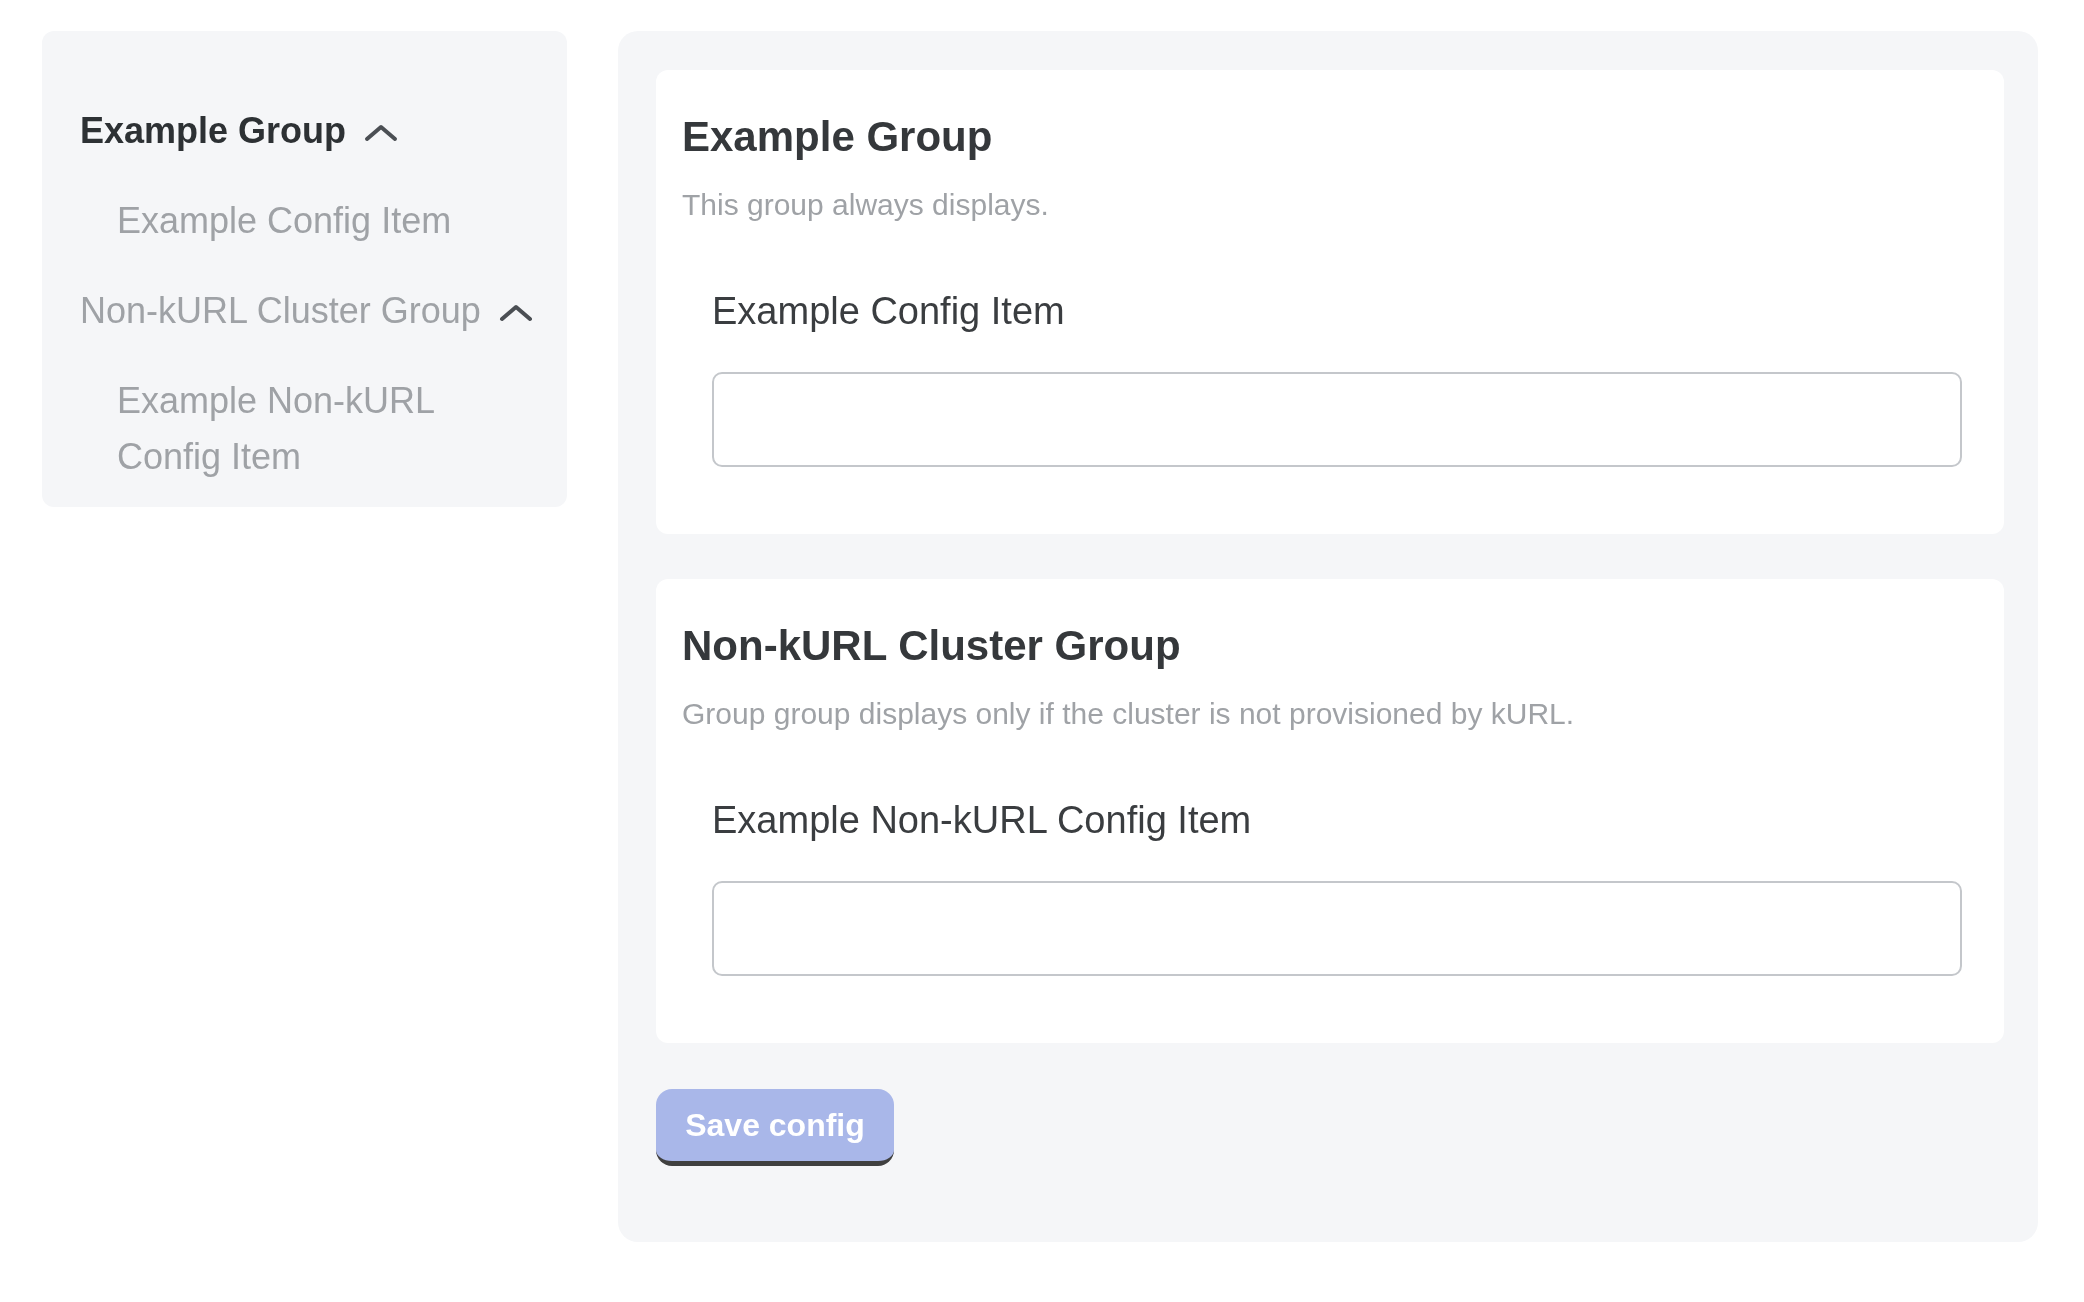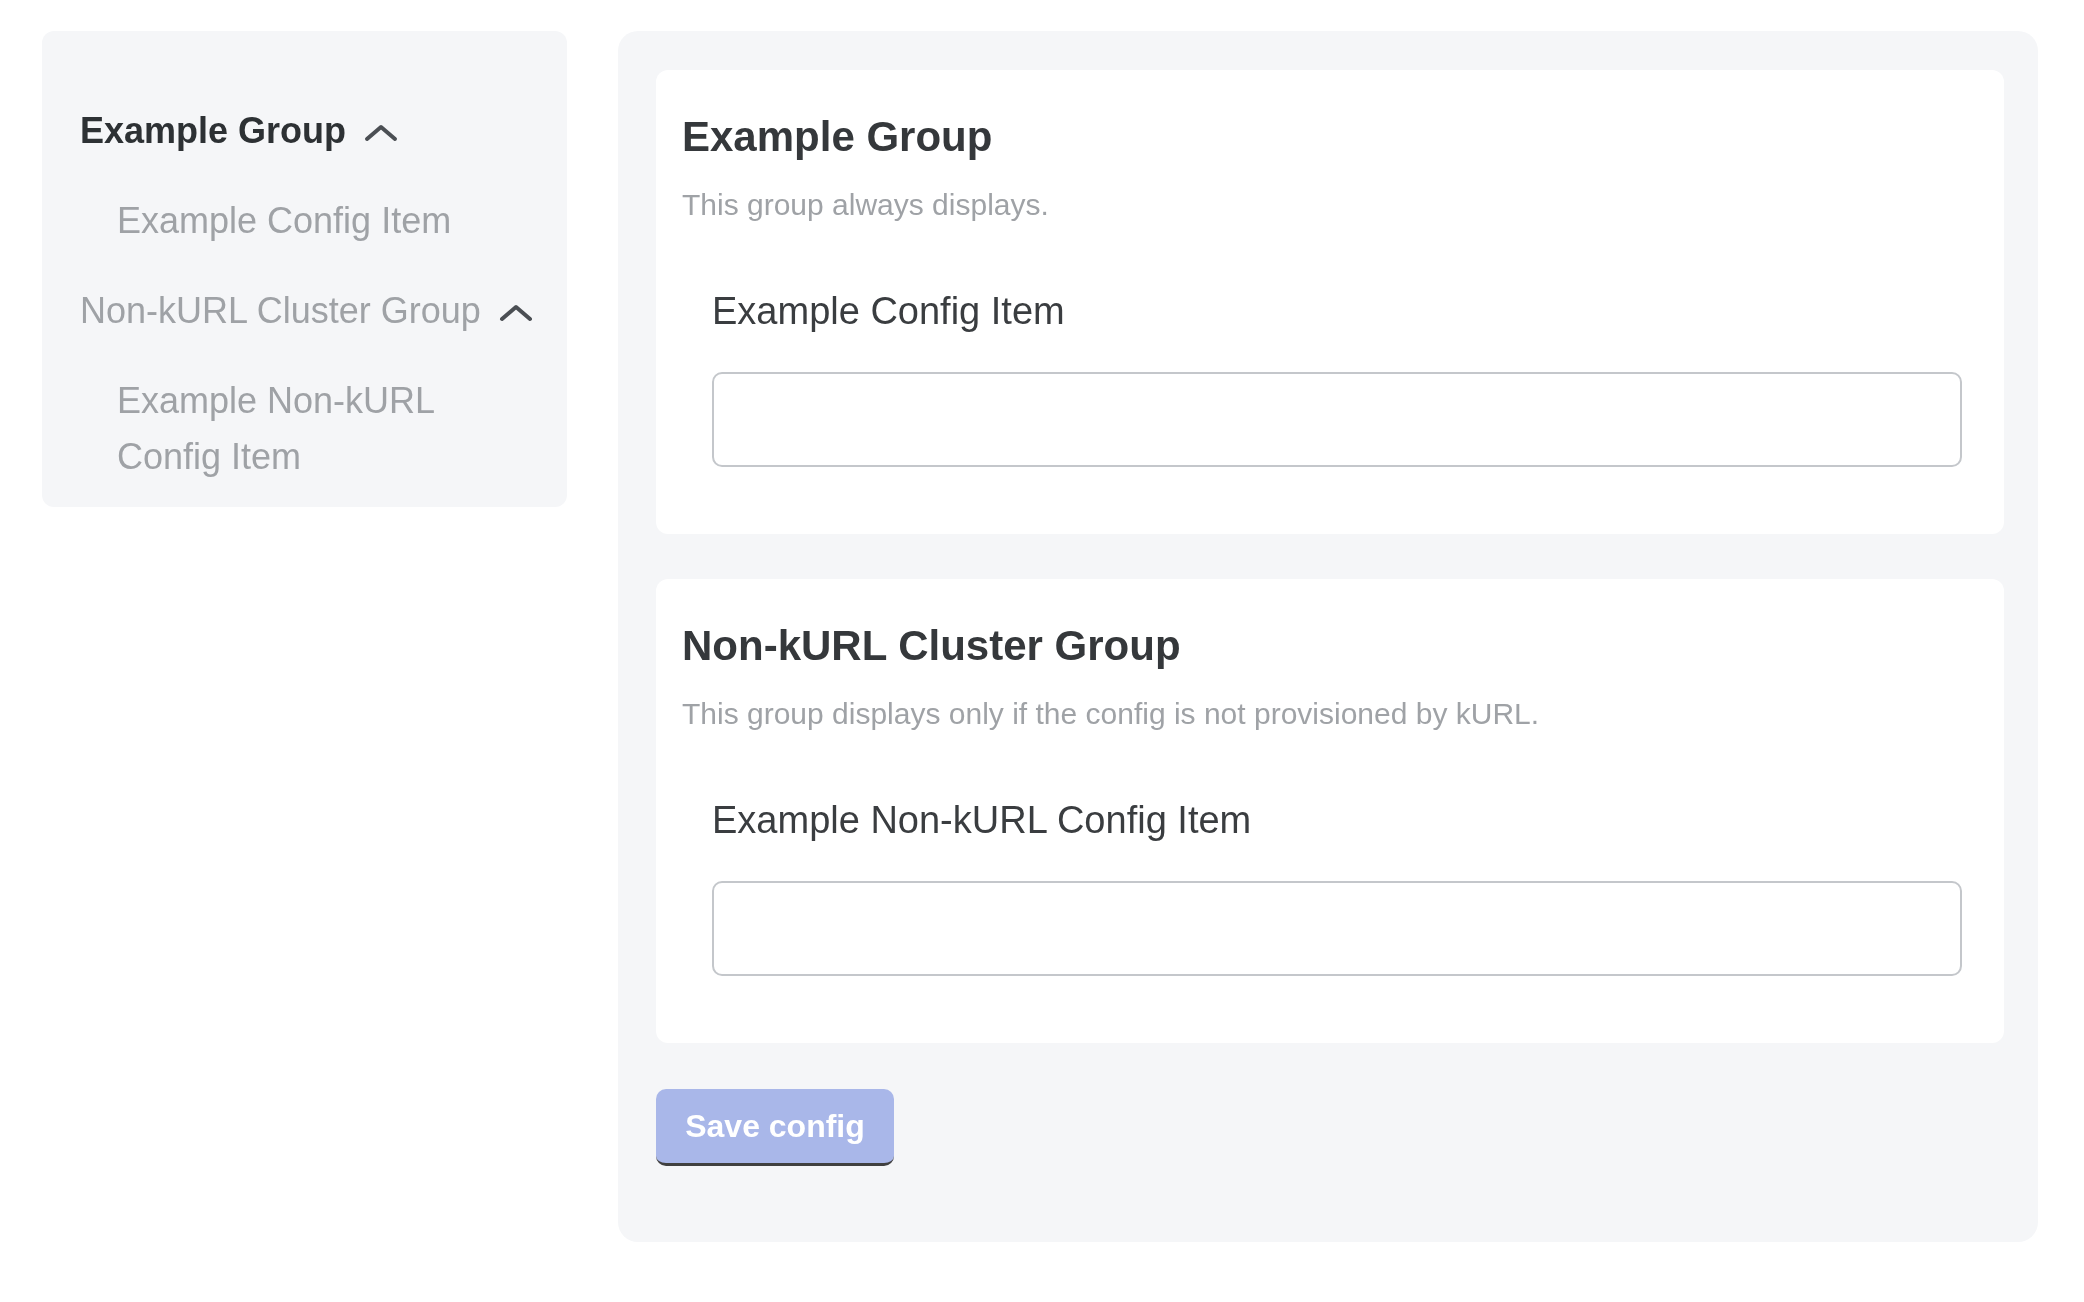--- a/index.html
+++ b/index.html
@@ -86,22 +86,22 @@
     font-family: "Liberation Sans", "DejaVu Sans", sans-serif;
     font-size: 32px; color: #35383b;
     padding: 18px 22px;
   }
   .save-btn {
     display: block;
     margin-top: 46px;
     width: 238px; height: 77px;
     background: #a9b7e9;
     border: none;
-    border-bottom: 3px solid #404040;
-    border-radius: 10px;
+    border-bottom: 5px solid #404040;
+    border-radius: 16px;
     color: #ffffff;
     font-family: "Liberation Sans", "DejaVu Sans", sans-serif;
     font-size: 32px; font-weight: 700;
     cursor: default;
   }
 </style>
 </head>
 <body>
 
 <nav class="sidebar">
@@ -135,21 +135,21 @@
     <h2>Example Group</h2>
     <p class="desc">This group always displays.</p>
     <div class="config-item">
       <label>Example Config Item</label>
       <textarea aria-label="Example Config Item" style=""></textarea>
     </div>
   </section>
 
   <section class="card">
     <h2>Non-kURL Cluster Group</h2>
-    <p class="desc">This group displays only if the config is not provisioned by kURL.</p>
+    <p class="desc">Group group displays only if the cluster is not provisioned by kURL.</p>
     <div class="config-item">
       <label>Example Non-kURL Config Item</label>
       <textarea aria-label="Example Non-kURL Config Item" style=""></textarea>
     </div>
   </section>
 
   <button class="save-btn">Save config</button>
 </main>
 
 </body></html>

